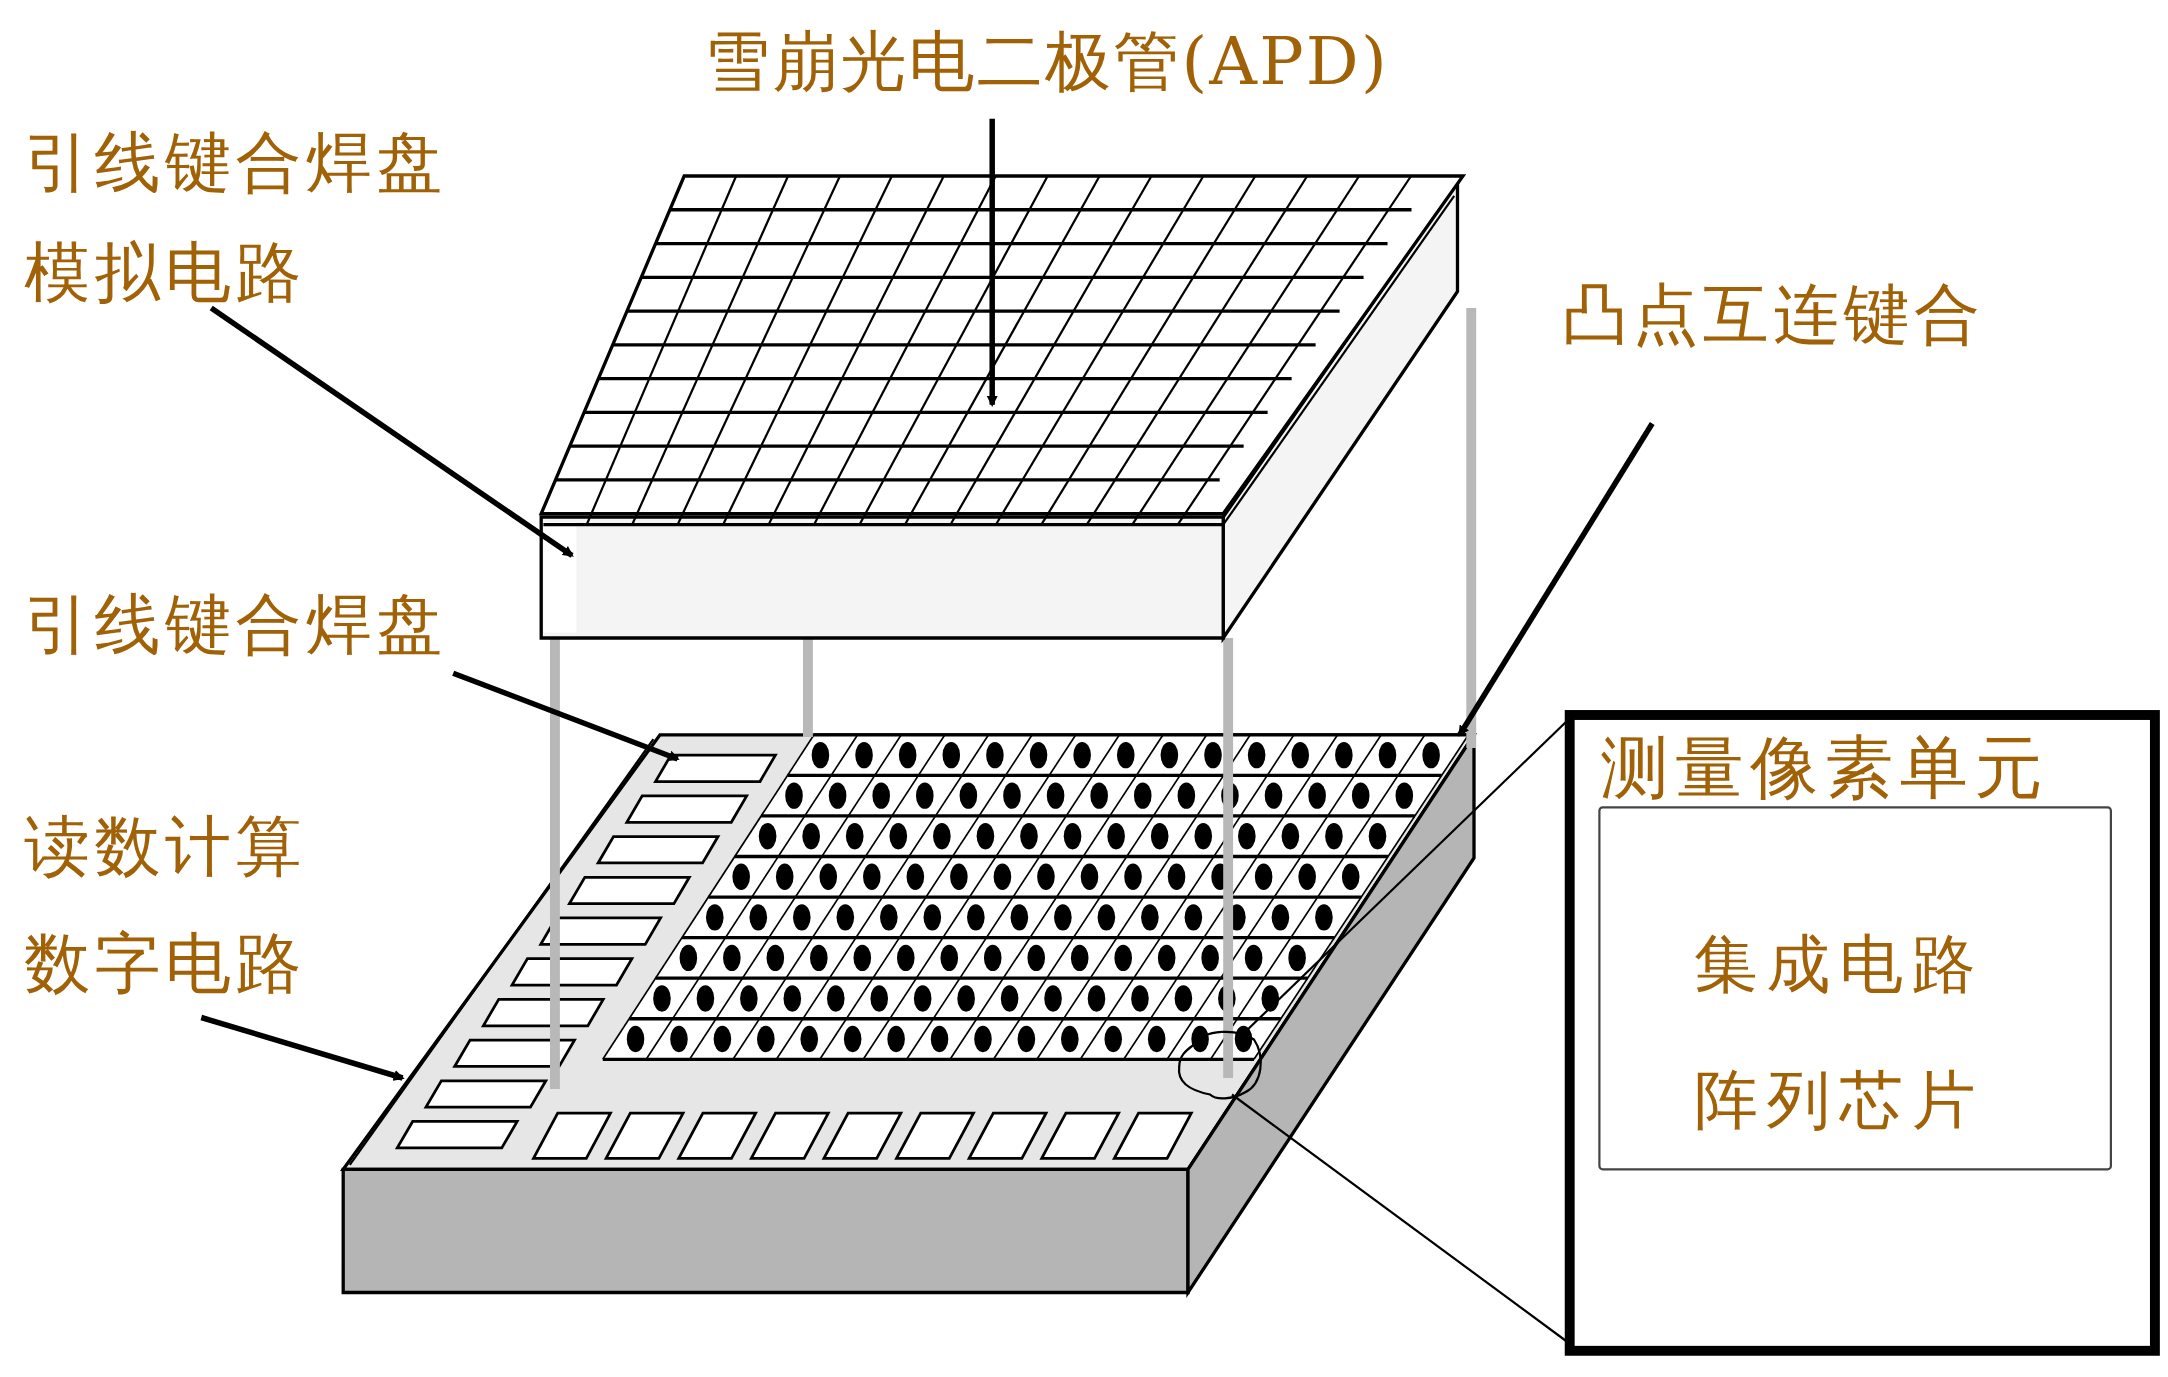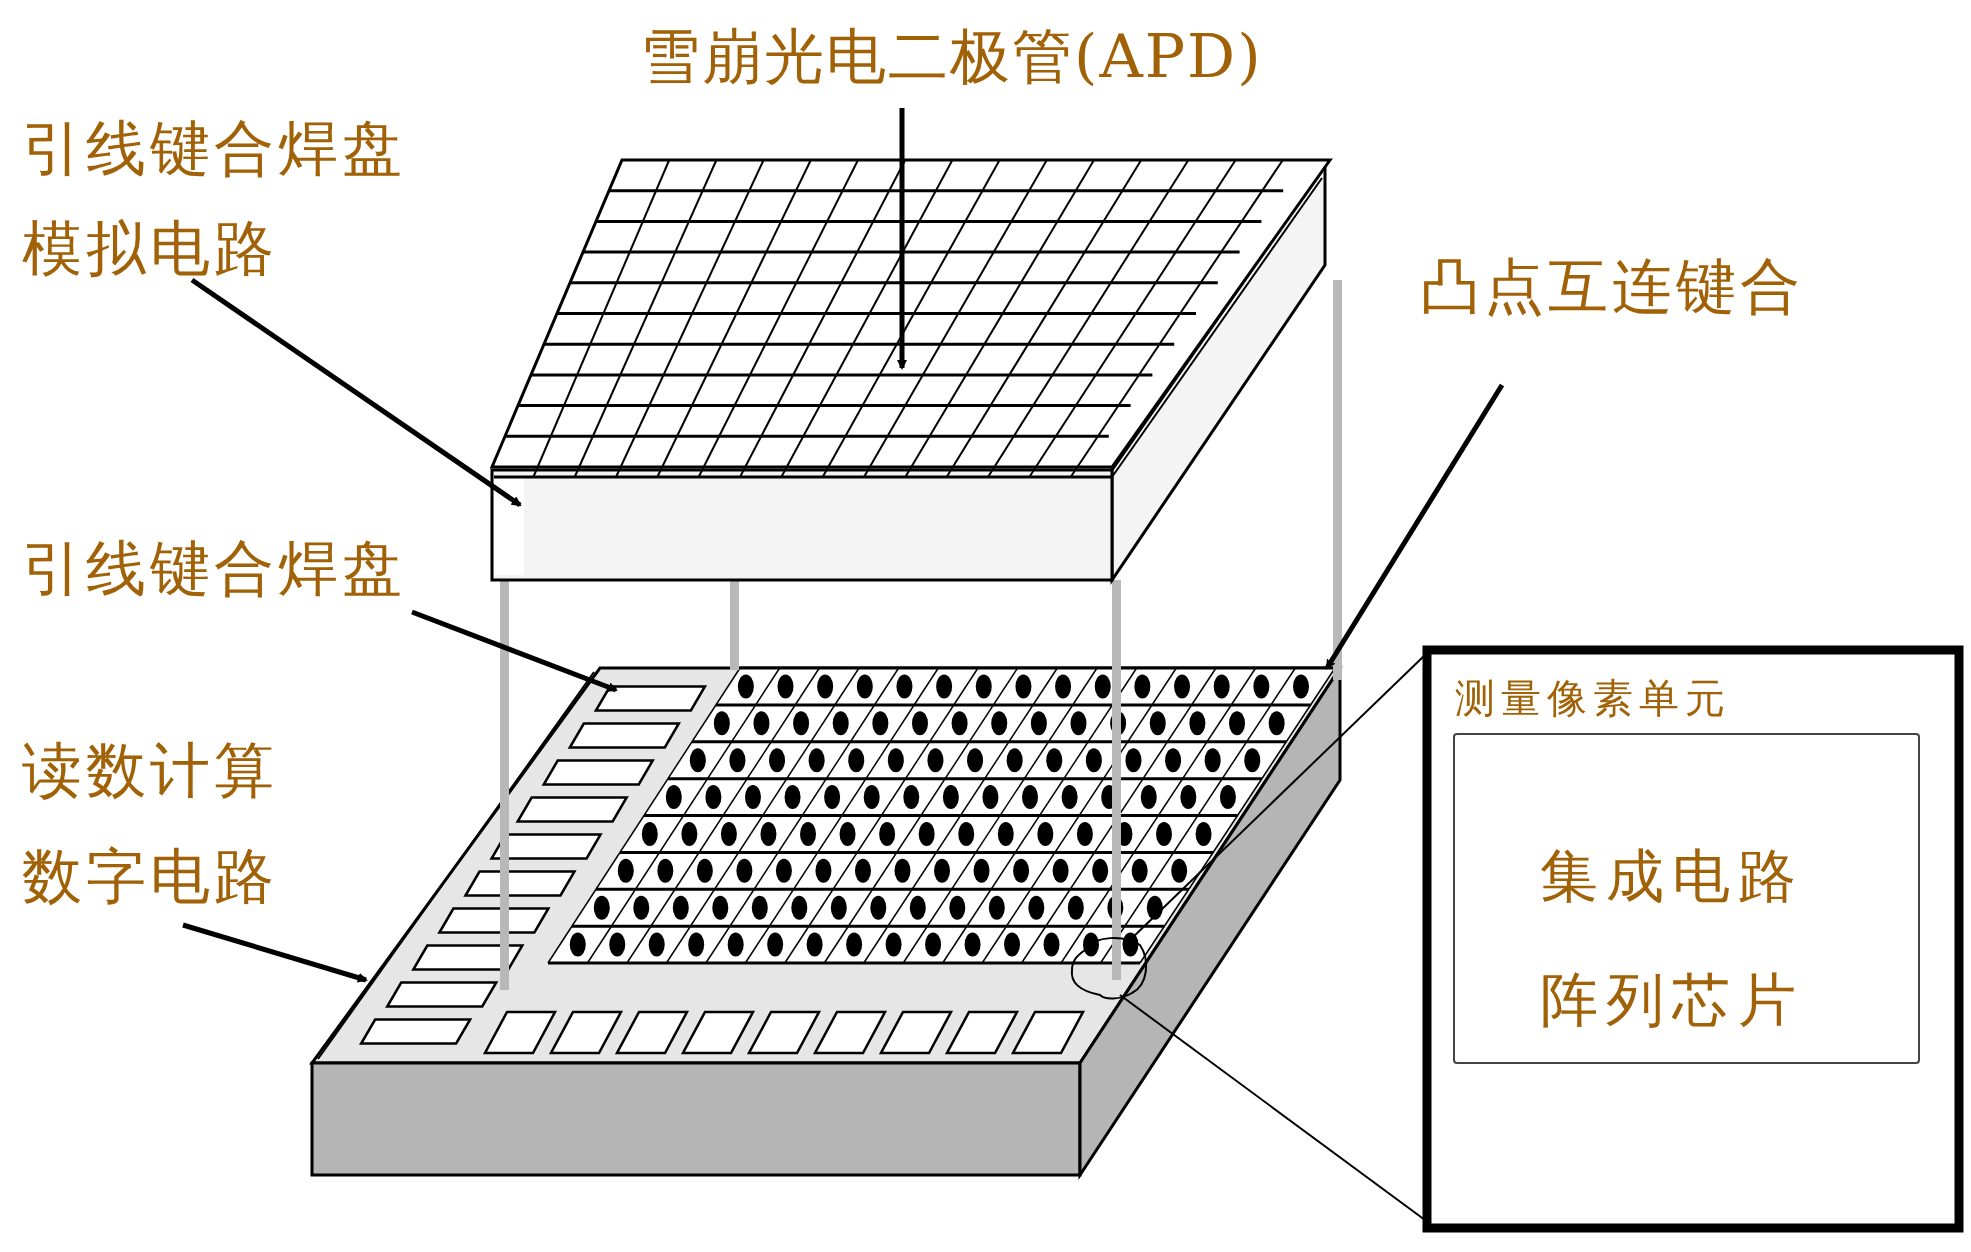--- a/index.html
+++ b/index.html
@@ -7,21 +7,21 @@
   #diagram { position: absolute; left: 0; top: 0; width: 1971px; height: 1252px; }
   .label {
     position: absolute;
     font-family: "DejaVu Serif", "Liberation Serif", serif;
     font-size: 60px;
     line-height: 76px;
     color: #a16207;
     white-space: nowrap;
     letter-spacing: 4px;
   }
-  .box-title { font-size: 40px; letter-spacing: 6px; }
+  .box-title { font-size: 62px; letter-spacing: 6px; }
   .box-line { font-size: 58px; letter-spacing: 8px; }
 </style>
 </head>
 <body>
 
 <svg id="diagram" viewBox="0 0 1971 1252" xmlns="http://www.w3.org/2000/svg">
   <defs>
     <marker id="arrowhead" markerWidth="10" markerHeight="10" refX="8" refY="5" orient="auto" markerUnits="userSpaceOnUse" viewBox="0 0 10 10">
       <path d="M0,0 L10,5 L0,10 z" fill="#000"></path>
     </marker>

